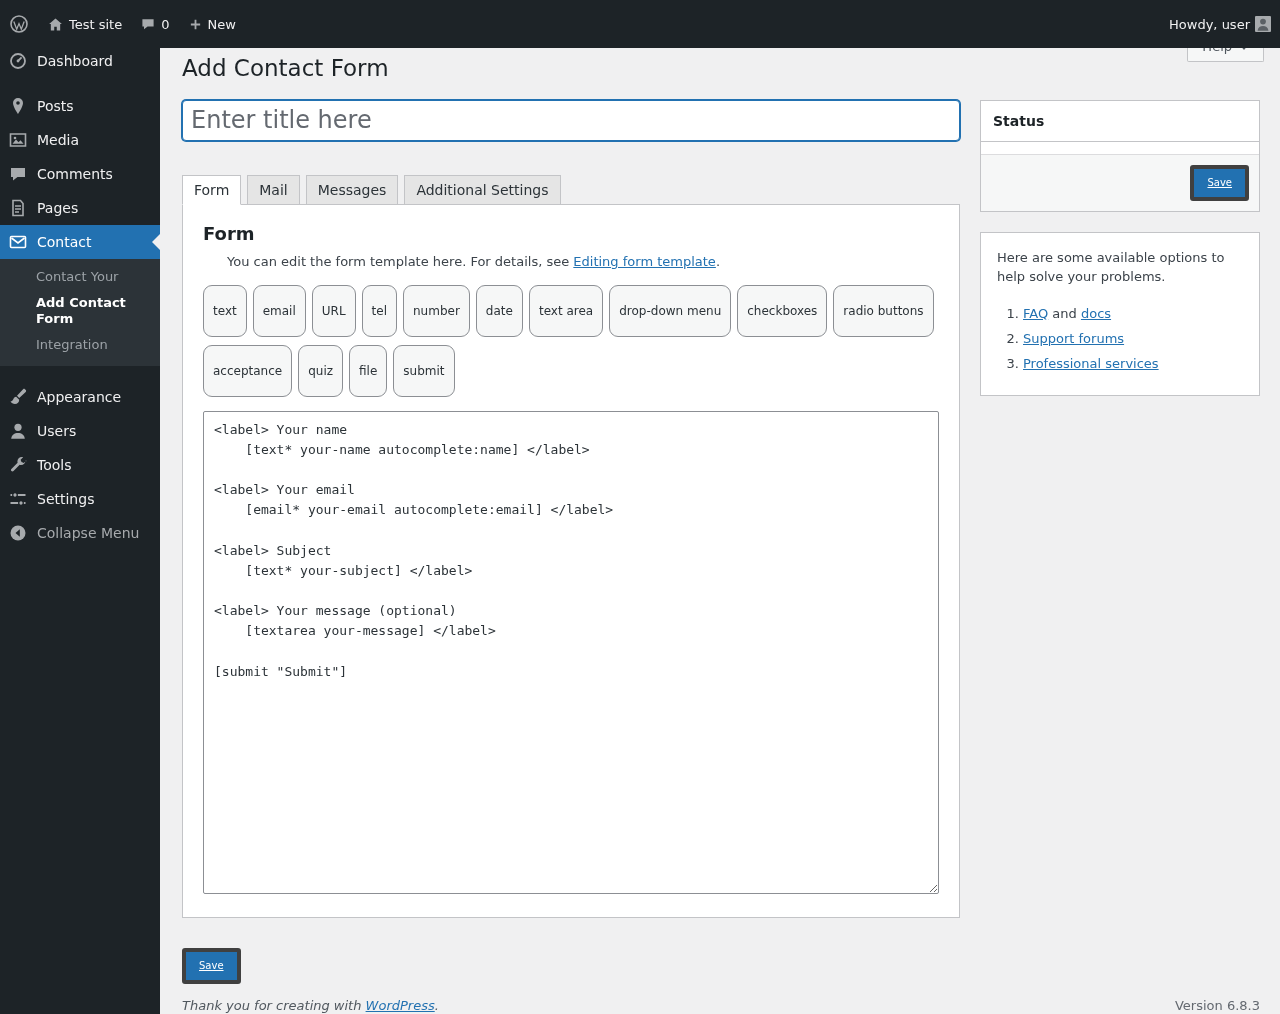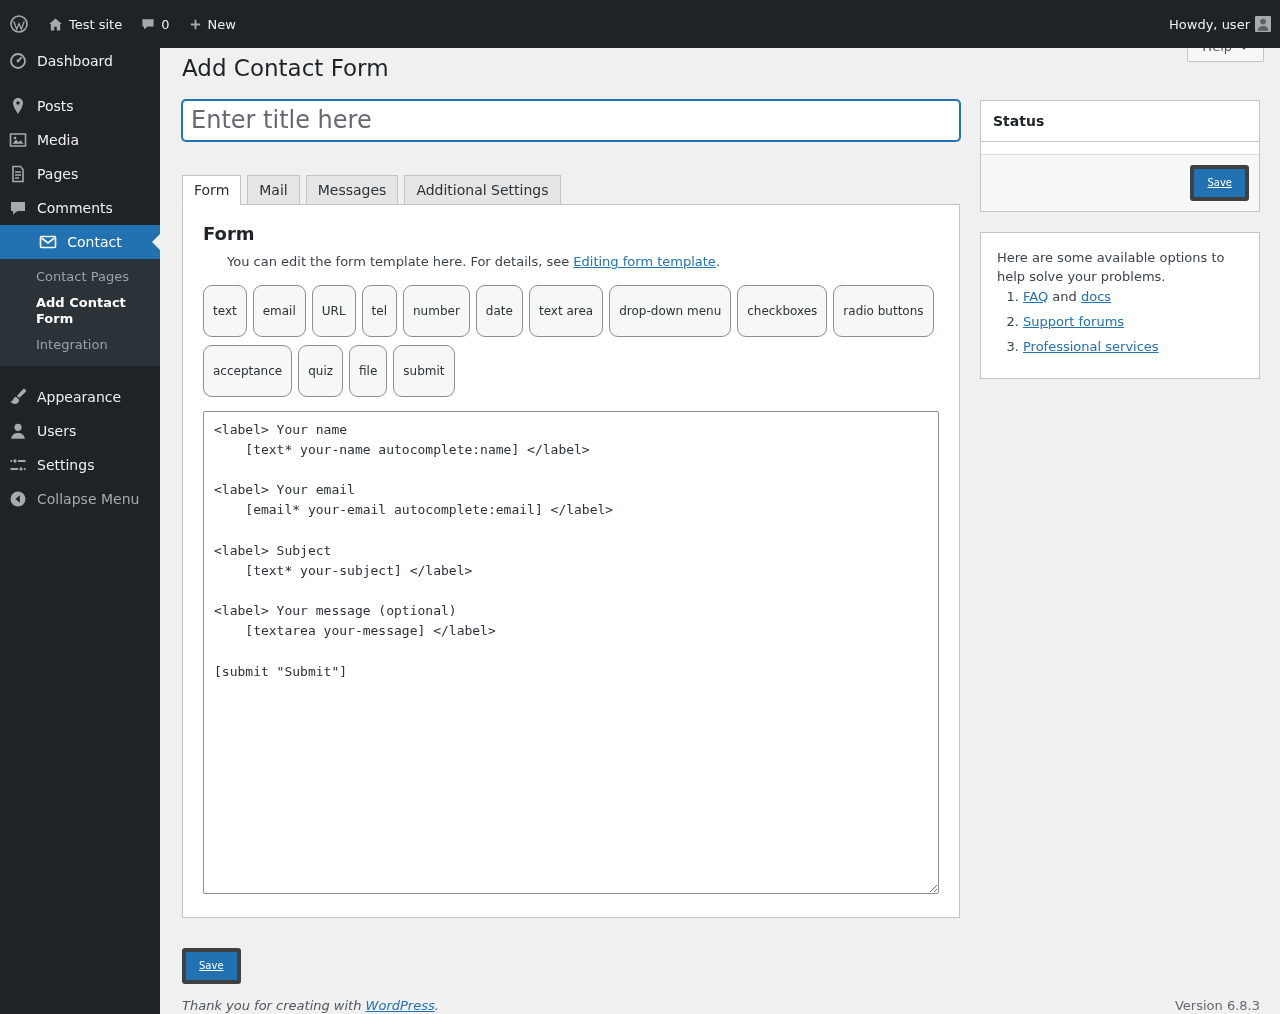--- a/index.html
+++ b/index.html
@@ -28,21 +28,21 @@
     position: fixed; top: 32px; left: 0; bottom: 0; width: 160px;
     background: #1d2327; padding-top: 12px; z-index: 50;
   }
   .menu-item {
     display: flex; align-items: center; gap: 9px;
     height: 34px; padding: 0 8px; font-size: 14px; color: #f0f0f1; cursor: pointer;
     position: relative;
   }
   .menu-item .mi-icon { width: 20px; height: 20px; flex: 0 0 20px; color: #a7aaad; }
   .menu-item .mi-icon svg { width: 20px; height: 20px; display: block; fill: currentColor; }
-  .menu-item.active { background: #2271b1; color: #fff; justify-content: center; }
+  .menu-item.active { background: #2271b1; color: #fff; }
   .menu-item.active .mi-icon { color: #fff; }
   .menu-item.active::after {
     content: ""; position: absolute; right: 0; top: 50%; transform: translateY(-50%);
     border: 8px solid transparent; border-right-color: #f0f0f1;
   }
   .menu-item.dim { color: #a7aaad; }
   .menu-sep { height: 11px; }
   .menu-sep2 { height: 14px; }
   .submenu { background: #2c3338; padding: 5px 0 8px; }
   .submenu-item {
@@ -114,21 +114,21 @@
   .postbox-header {
     padding: 12px; font-size: 14px; font-weight: 600; color: #1d2327;
     border-bottom: 1px solid #c3c4c7;
   }
   .status-inside { height: 12px; }
   .status-actions {
     background: #f6f7f7; border-top: 1px solid #dcdcde;
     padding: 10px; display: flex; justify-content: flex-end;
   }
   .help-inside { padding: 4px 16px 14px; font-size: 13px; }
-  .help-inside p { margin: 12px 0 2px; line-height: 1.45; }
+  .help-inside p { margin: 12px 0 19px; line-height: 1.45; }
   .help-inside ol { margin: 0 0 6px; padding-left: 26px; }
   .help-inside li { margin-bottom: 10px; }
 
   
   .footer { margin-top: auto; display: flex; justify-content: space-between; align-items: center; padding: 14px 0 16px; }
   .footer-thanks { font-style: italic; color: #50575e; font-size: 13px; }
   .footer-version { color: #646970; font-size: 13px; }
 </style>
 </head>
 <body>
@@ -213,48 +213,48 @@
           <circle cx="7" cy="8" r="1.3"></circle>
           <path d="M4.5 13.8l3.5-4.2 2.5 2.6 2-2 3 3.6z"></path>
         </svg>
     </span>
     <span class="mi-label">Media</span>
   </div>
 
   <div class="menu-item">
     <span class="mi-icon">
       <svg viewBox="0 0 20 20">
+          <path d="M3 4h14v9h-7.5L5 16.5V13H3z"></path>
+        </svg>
+    </span>
+    <span class="mi-label">Comments</span>
+  </div>
+
+  <div class="menu-item">
+    <span class="mi-icon">
+      <svg viewBox="0 0 20 20">
           <path d="M5 2.5h7.5l2.5 3v12H5z" fill="none" stroke="currentColor" stroke-width="1.6"></path>
           <path d="M7 8h6M7 11h6M7 14h4" stroke="currentColor" stroke-width="1.3" fill="none"></path>
         </svg>
     </span>
     <span class="mi-label">Pages</span>
   </div>
 
-  <div class="menu-item">
-    <span class="mi-icon">
-      <svg viewBox="0 0 20 20">
-          <path d="M3 4h14v9h-7.5L5 16.5V13H3z"></path>
-        </svg>
-    </span>
-    <span class="mi-label">Comments</span>
-  </div>
-
   <div class="menu-item active">
     <span class="mi-icon">
       <svg viewBox="0 0 20 20">
           <rect x="2.5" y="4.5" width="15" height="11" rx="1" fill="none" stroke="currentColor" stroke-width="1.6"></rect>
           <path d="M3.5 6l6.5 5 6.5-5" fill="none" stroke="currentColor" stroke-width="1.6"></path>
         </svg>
     </span>
     <span class="mi-label">Contact</span>
   </div>
 
   <div class="submenu">
-    <div class="submenu-item">Contact Pages</div>
+    <div class="submenu-item">Contact Your</div>
     <div class="submenu-item current">Add Contact Form</div>
     <div class="submenu-item">Integration</div>
   </div>
 
   <div class="menu-sep2"></div>
 
   <div class="menu-item">
     <span class="mi-icon">
       <svg viewBox="0 0 20 20">
           <path d="M17.8 3.1l-.9-.9c-.5-.5-1.3-.4-1.8.1L9 8.8l2.2 2.2 6.5-6.1c.5-.5.6-1.3.1-1.8z"></path>
@@ -268,20 +268,28 @@
   <div class="menu-item">
     <span class="mi-icon">
       <svg viewBox="0 0 20 20">
           <circle cx="10" cy="6.3" r="3.6"></circle>
           <path d="M3.2 17.8c.3-3.8 3.3-5.8 6.8-5.8s6.5 2 6.8 5.8z"></path>
         </svg>
     </span>
     <span class="mi-label">Users</span>
   </div>
 
+  <div class="menu-item">
+    <span class="mi-icon">
+      <svg viewBox="0 0 20 20">
+          <path d="M17.5 5.5c0 2.5-2 4.5-4.5 4.5-.4 0-.9-.1-1.3-.2l-6.2 6.2c-.6.6-1.5.6-2.1 0s-.6-1.5 0-2.1l6.2-6.2c-.1-.4-.2-.8-.2-1.2C9.4 4 11.4 2 13.9 2c.4 0 .8.1 1.2.2L12.6 4.7l.9 2.3 2.3.9 2.5-2.5c.1.3.2.7.2 1.1z"></path>
+        </svg>
+    </span>
+    <span class="mi-label">Tools</span>
+  </div>
 
   <div class="menu-item">
     <span class="mi-icon">
       <svg viewBox="0 0 20 20">
           <path d="M2.5 6h15M2.5 14h15" stroke="currentColor" stroke-width="1.8" fill="none"></path>
           <circle cx="7" cy="6" r="2.3" stroke="#1d2327" stroke-width="1.3"></circle>
           <circle cx="13" cy="14" r="2.3" stroke="#1d2327" stroke-width="1.3"></circle>
         </svg>
     </span>
     <span class="mi-label">Settings</span>

